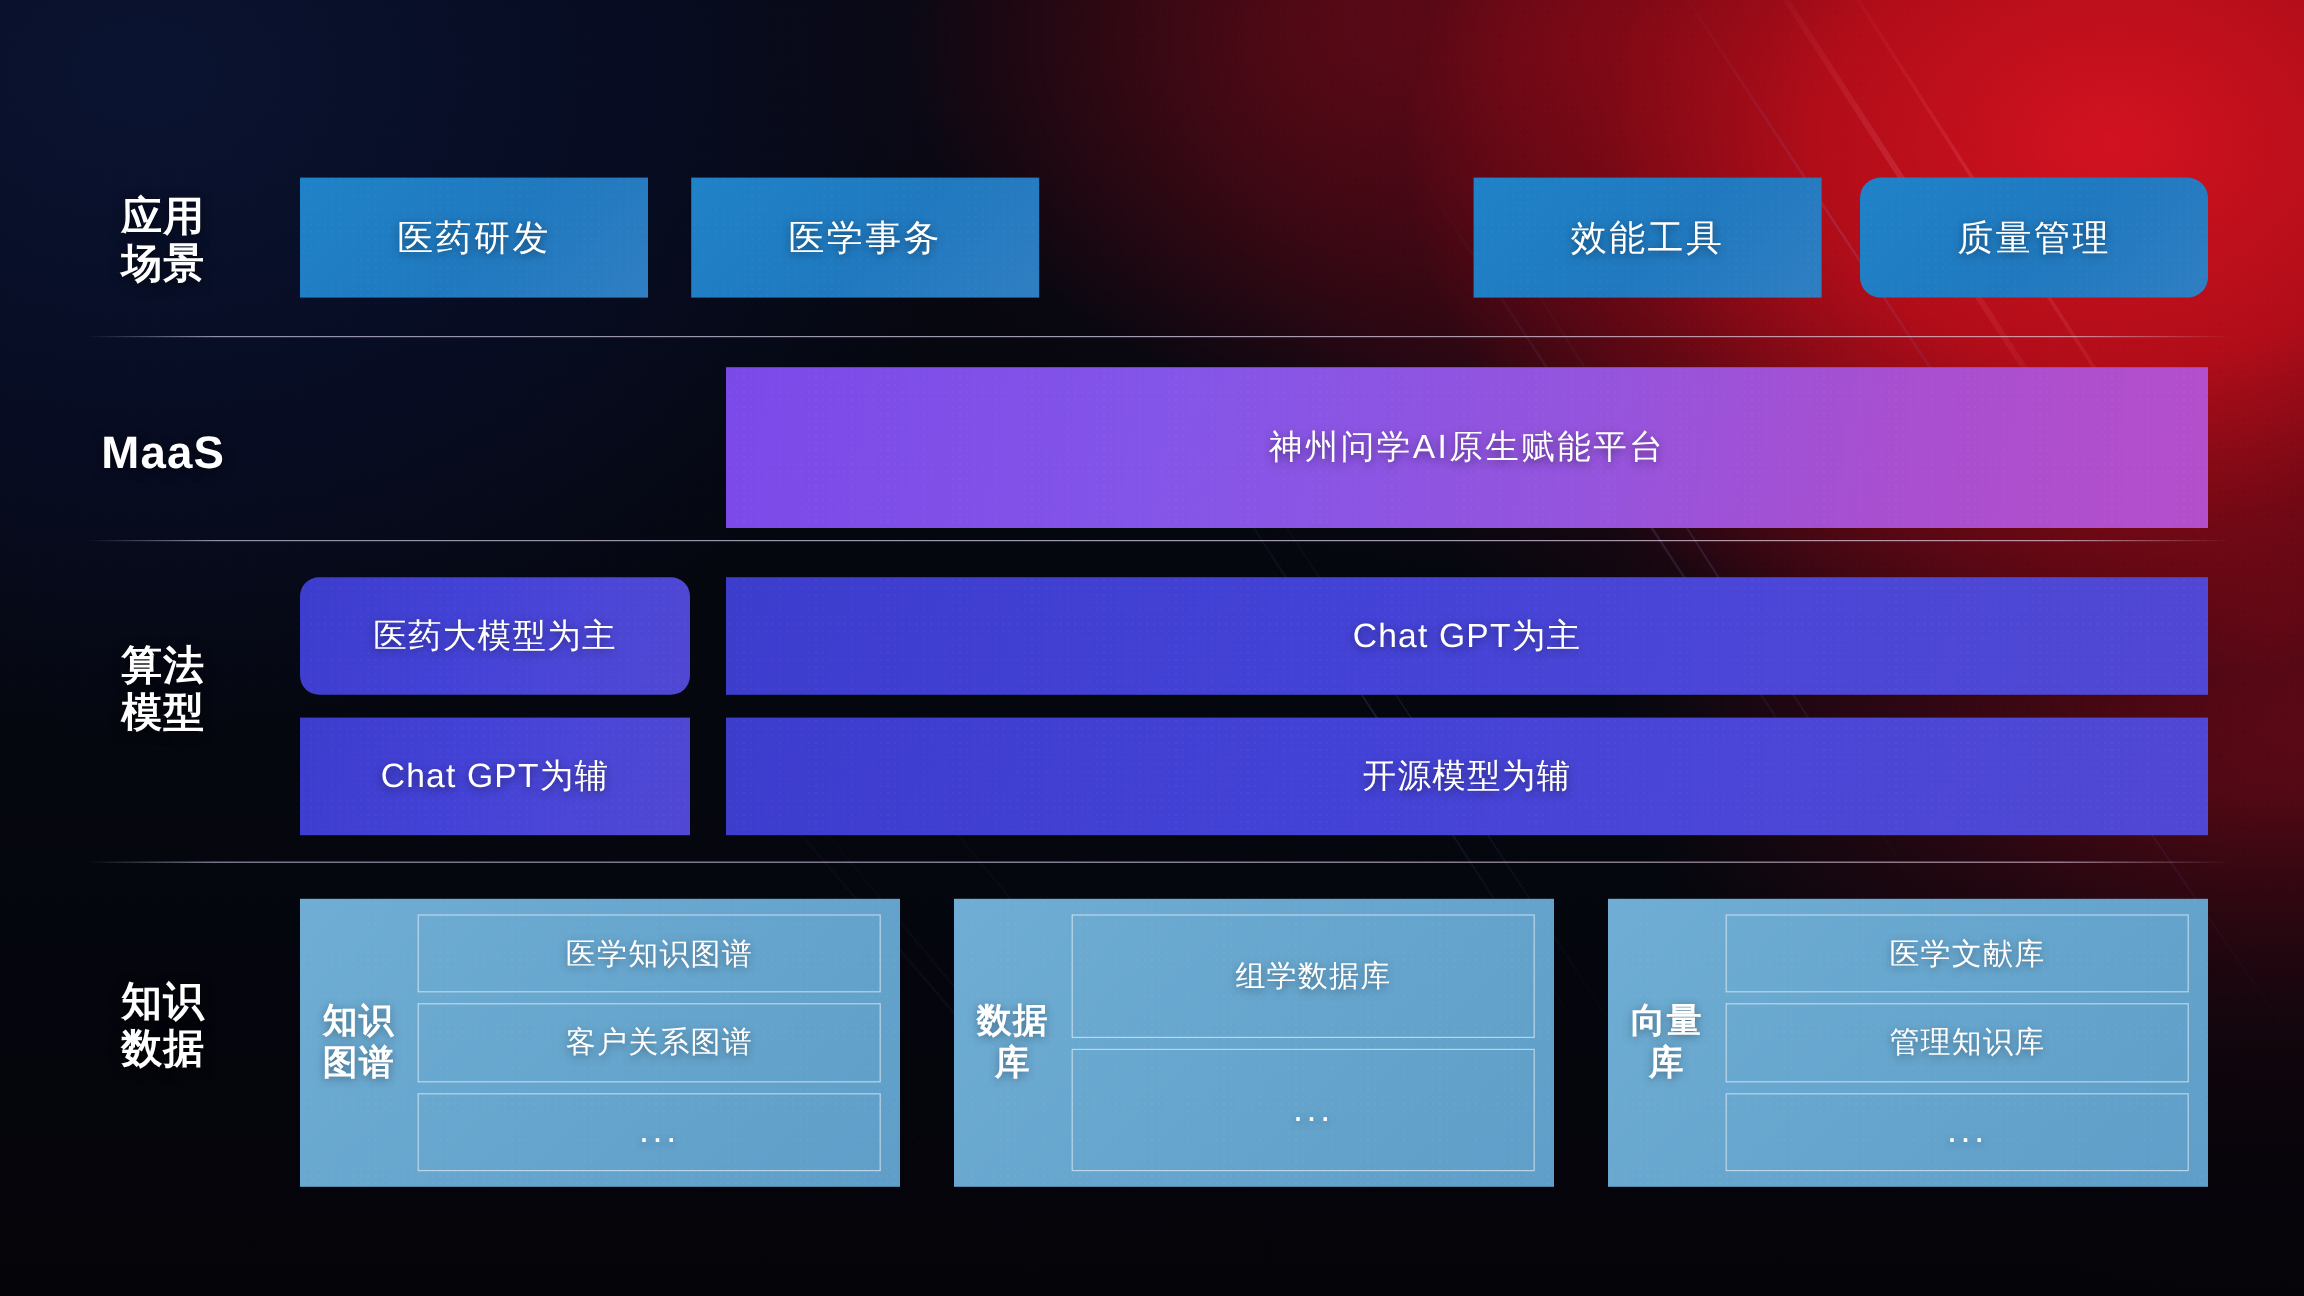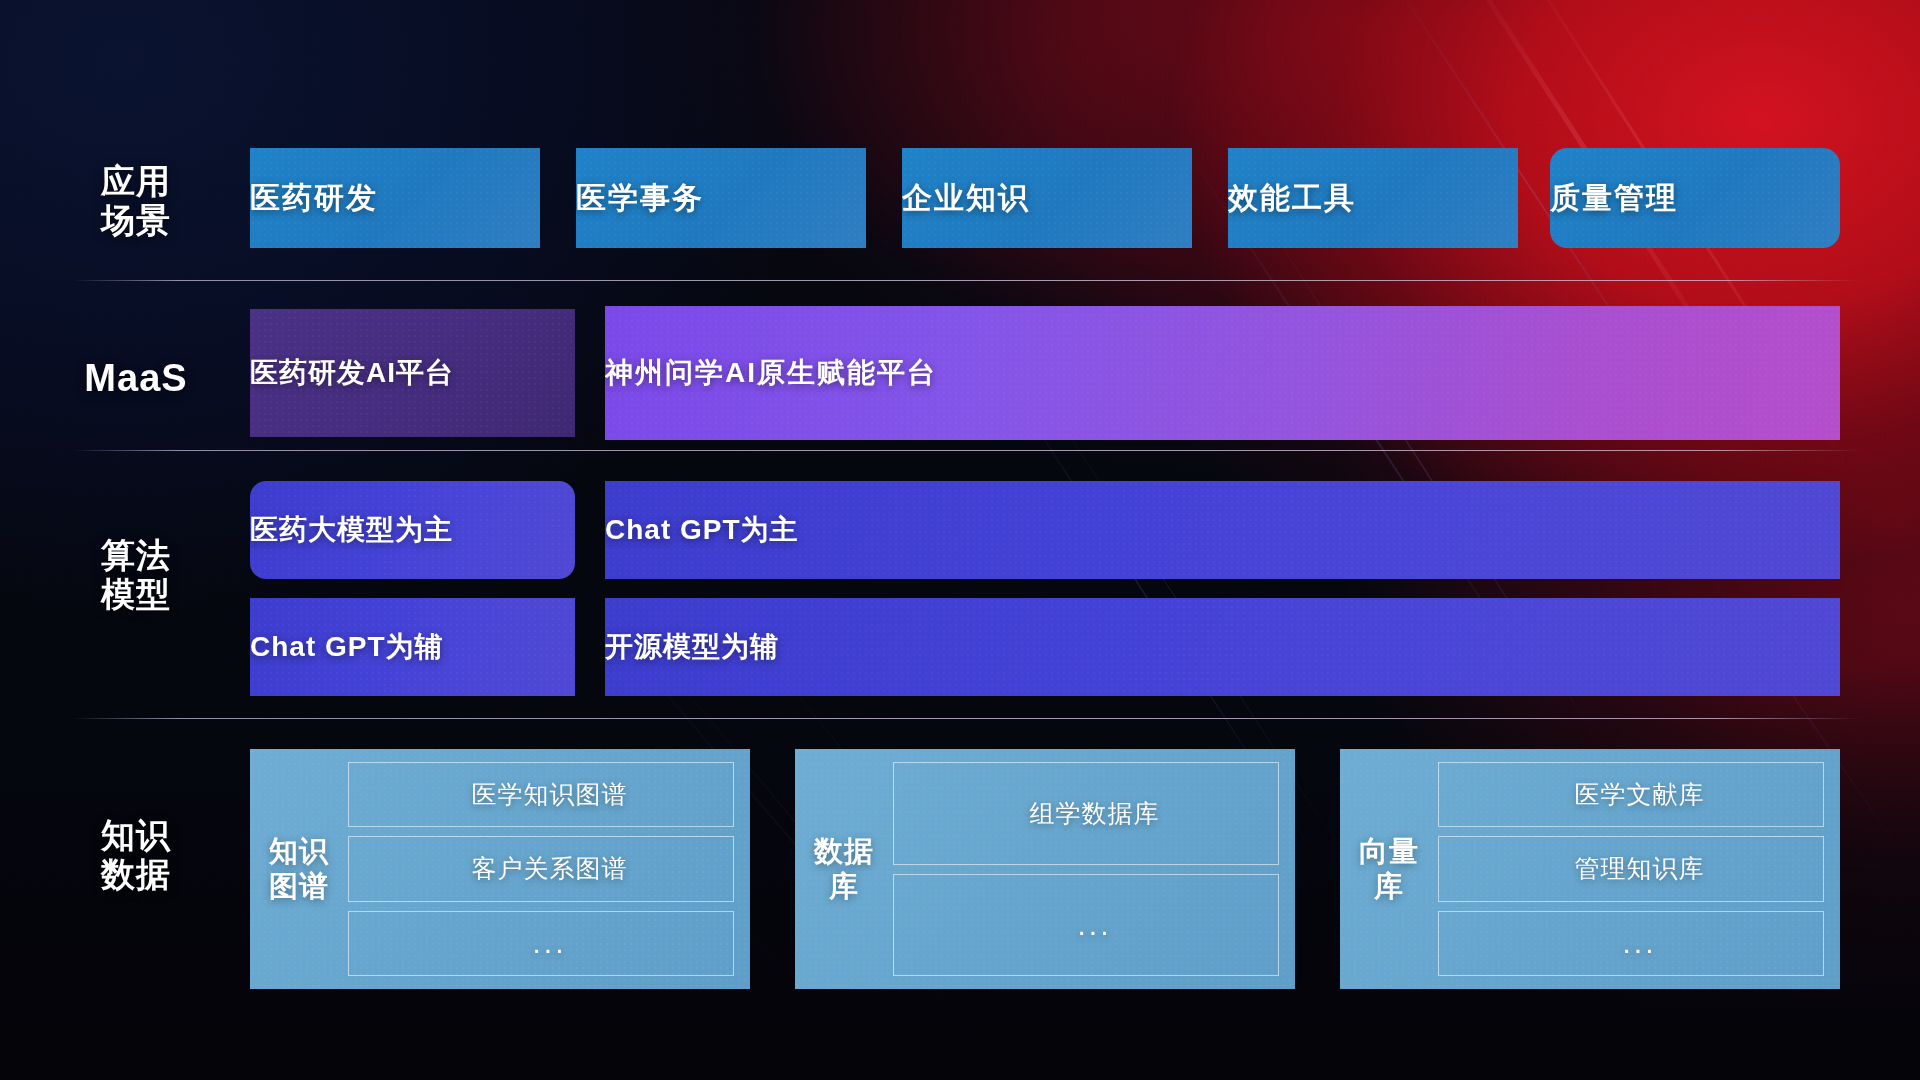--- a/index.html
+++ b/index.html
@@ -64,23 +64,23 @@
     left: 72px;
     width: 1788px;
     height: 1px;
     background: linear-gradient(to right, rgba(190,190,215,0.0) 0%, rgba(205,200,225,0.70) 6%, rgba(215,205,230,0.75) 50%, rgba(225,200,220,0.72) 92%, rgba(200,190,215,0) 100%);
   }
 
   .box {
     position: absolute;
     display: flex;
     align-items: center;
-    justify-content: flex-start;
+    justify-content: center;
     color: #fff;
-    font-weight: 700;
+    font-weight: 400;
     text-shadow: 0 2px 8px rgba(0,0,0,0.45);
     overflow: hidden;
   }
   .box::after {
     content: "";
     position: absolute; inset: 0;
     background-image: radial-gradient(rgba(255,255,255,0.10) 1px, transparent 1px);
     background-size: 6px 6px;
     opacity: .35;
     pointer-events: none;
@@ -233,37 +233,31 @@
 
     <div class="row-label" style="left:72px; top:146px; width:128px;">应用
 场景</div>
 
     <div class="box app-box" style="left:250px; width:290px;">
       <span>医药研发</span>
     </div>
     <div class="box app-box" style="left:576px; width:290px;">
       <span>医学事务</span>
     </div>
-    <div class="box app-box" style="left:902px; width:290px;">
-      <span>企业知识</span>
-    </div>
     <div class="box app-box" style="left:1228px; width:290px;">
       <span>效能工具</span>
     </div>
     <div class="box app-box" style="left:1550px; width:290px;border-radius:17px;">
       <span>质量管理</span>
     </div>
 
     <div class="divider" style="top:264px;"></div>
 
     <div class="row-label" style="left:72px; top:340px; width:128px; font-size:38px;">MaaS</div>
 
-    <div class="box maas-left">
-      <span>医药研发AI平台</span>
-    </div>
     <div class="box maas-right">
       <span>神州问学AI原生赋能平台</span>
     </div>
 
     <div class="divider" style="top:434px;"></div>
 
     <div class="row-label" style="left:72px; top:520px; width:128px;">算法
 模型</div>
 
     <div class="box algo-box algo-l1">

